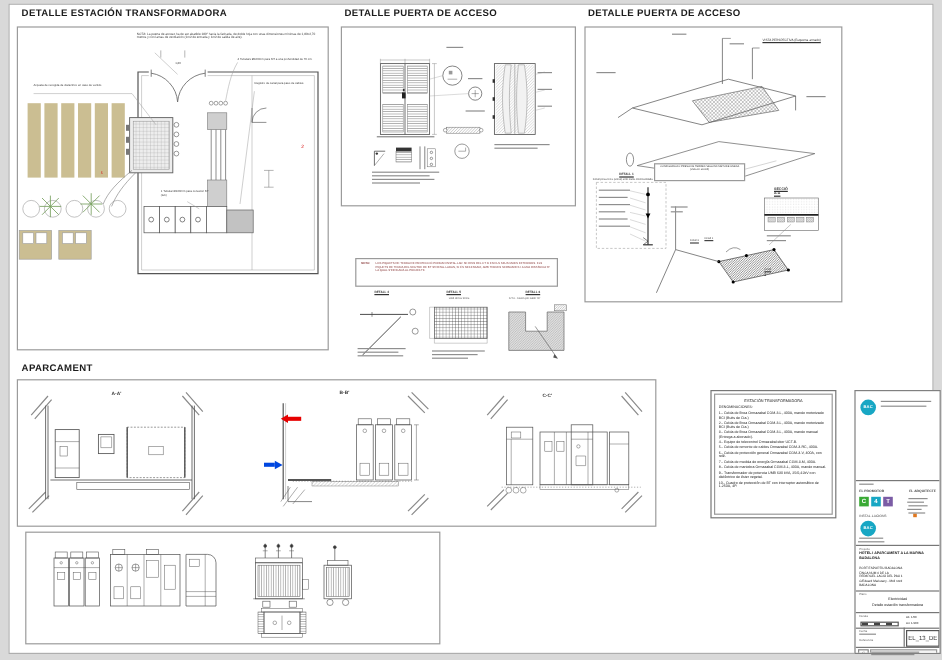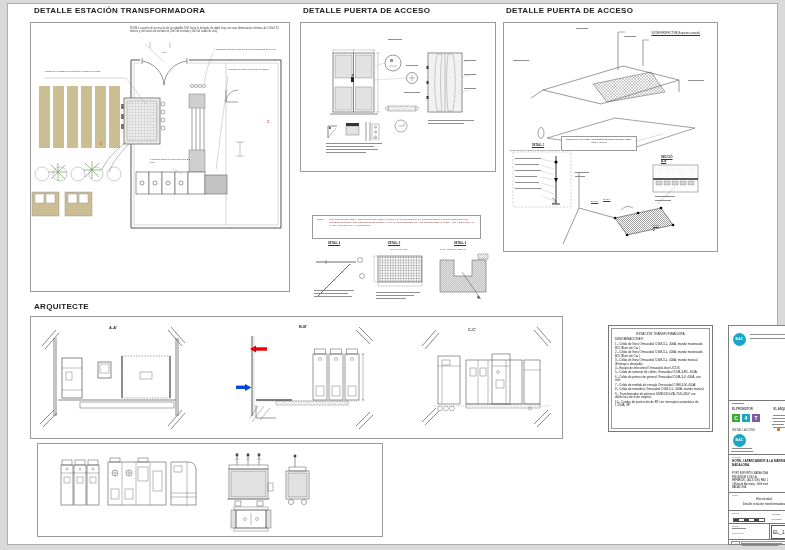--- a/index.html
+++ b/index.html
@@ -22,26 +22,26 @@
   .legendbox{position:absolute;border:1px solid #777;background:#fff;overflow:hidden;}
   .legendinner{position:absolute;left:2px;top:2px;right:2px;bottom:2px;border:.5px solid #999;padding:3px 3px;overflow:hidden;}
   .tb{position:absolute;border:1px solid #808080;background:#fff;overflow:hidden;}
   .scalebar{position:absolute;height:2.5px;border:.5px solid #555;background:repeating-linear-gradient(90deg,#444 0 5px,#fff 5px 10px);}
   svg{position:absolute;overflow:visible;}
 </style>
 </head>
 <body>
 
 <div id="sheet"></div>
-<div id="scene" class="d" style="left:0;top:0;width:626px;height:550px;margin-left:16px;">
+<div id="scene" class="d" style="left:0;top:0;width:626px;height:550px;">
 
   <div class="ptitle" style="left:18px;top:6px;">DETALLE ESTACIÓN TRANSFORMADORA</div>
   <div class="ptitle" style="left:287px;top:6px;">DETALLE PUERTA DE ACCESO</div>
   <div class="ptitle" style="left:490px;top:6px;">DETALLE PUERTA DE ACCESO</div>
-  <div class="ptitle" style="left:18px;top:302px;">ARQUITECTE</div>
+  <div class="ptitle" style="left:18px;top:302px;">APARCAMENT</div>
 
   <div class="frame" style="left:14px;top:22px;width:258px;height:268px;"></div>
   <div class="frame" style="left:284px;top:22px;width:194px;height:148px;"></div>
   <div class="frame" style="left:487px;top:22px;width:213px;height:228px;"></div>
   <div class="frame" style="left:14px;top:316px;width:531px;height:121px;"></div>
   <div class="frame" style="left:21px;top:443px;width:344px;height:92px;"></div>
 
   <svg style="left:14px;top:22px;" width="258" height="268" viewBox="0 0 258 268">
     <defs>
       <pattern id="p1g" width="3" height="3" patternUnits="userSpaceOnUse">

